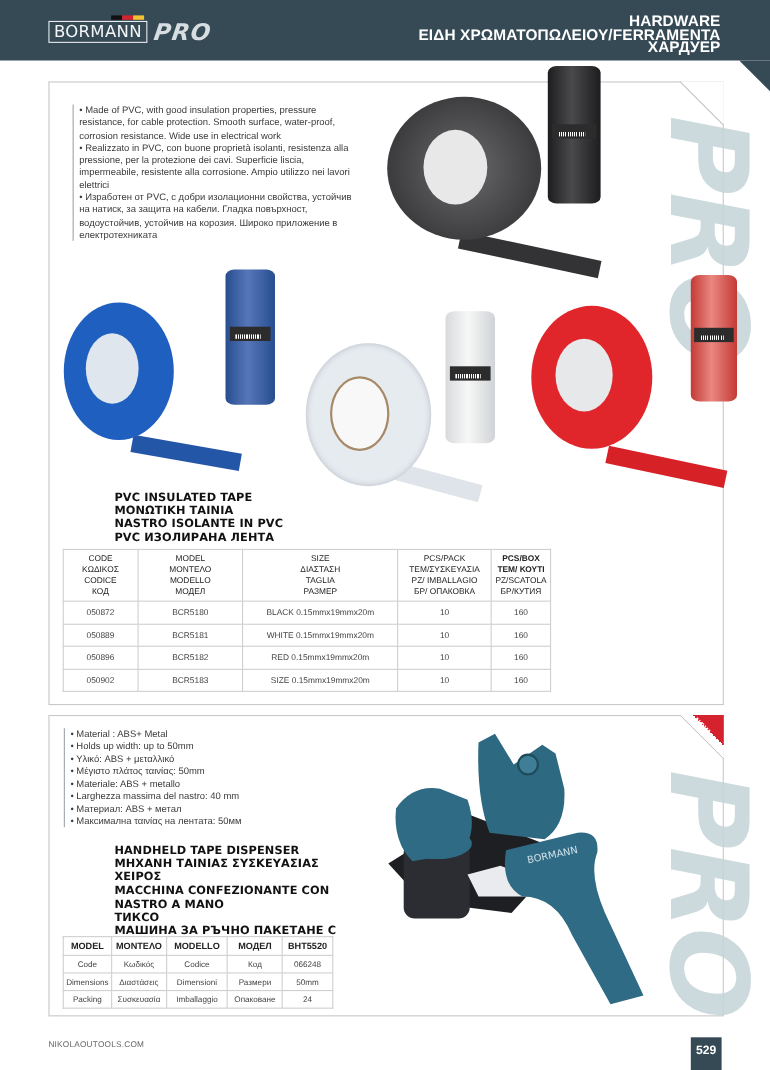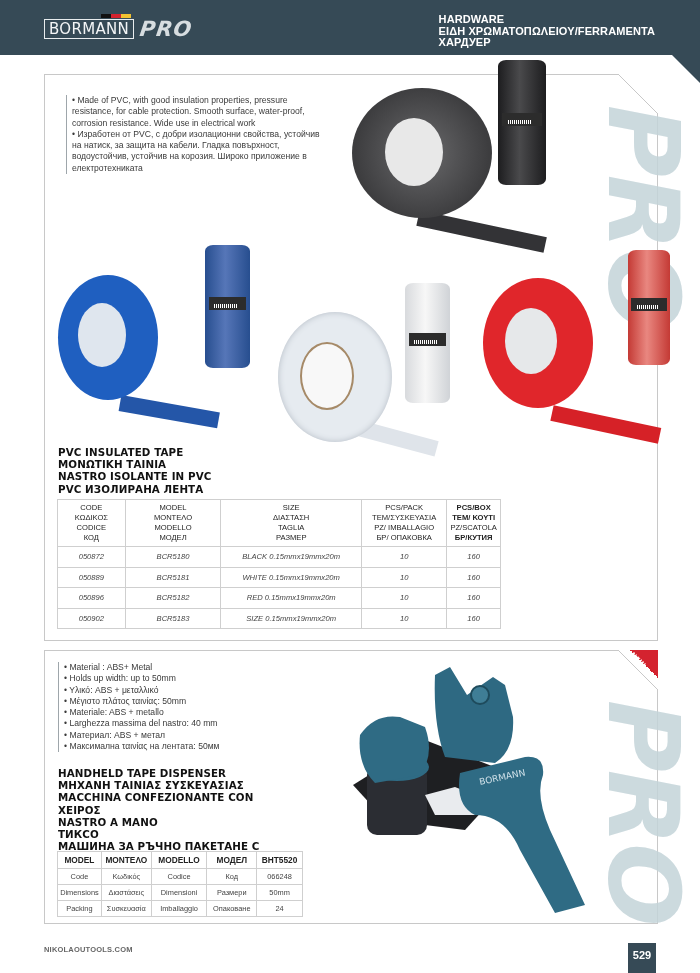--- a/index.html
+++ b/index.html
@@ -21,22 +21,22 @@
     color: #f3f5f6; font-family: "DejaVu Sans", sans-serif; font-size: 15px; letter-spacing: 0.3px;
     line-height: 17px;
   }
   .flag { position: absolute; right: 2px; top: -6px; width: 30px; height: 4px; display: flex; }
   .flag span { flex: 1; }
   .logo-pro {
     margin-left: 6px; font-family: "DejaVu Sans", sans-serif; font-weight: bold; font-style: italic;
     font-size: 21px; color: #d7dde0; letter-spacing: 1px; transform: skewX(-8deg);
   }
   .header-titles {
-    position: absolute; right: 45px; top: 14px; text-align: left;
-    font-family: "Liberation Sans", sans-serif; font-size: 11px; line-height: 11.5px; color: #fff;
+    position: absolute; right: 45px; top: 14px; text-align: right;
+    font-family: "Liberation Sans", sans-serif; font-size: 14px; line-height: 11.5px; color: #fff;
     font-weight: bold; letter-spacing: 0.1px;
   }
 
   
   .panel {
     position: absolute; border: 1px solid #c8c8c8; background: #fff;
   }
   .panel-top { left: 44px; top: 74px; width: 614px; height: 567px; }
   .panel-bottom { left: 44px; top: 650px; width: 614px; height: 274px; }
   .panel-top .cut, .panel-bottom .cut {
@@ -47,34 +47,34 @@
   .desc {
     position: absolute; border-left: 1.5px solid #9ea6ab; padding-left: 5px;
     font-family: Liberation Sans, sans-serif; font-size: 8.6px; line-height: 11.3px; color: #3a3a3a;
   }
   .desc-top { left: 66px; top: 95px; width: 262px; }
   .desc-bottom { left: 58px; top: 662px; width: 220px; }
   .desc p { margin: 0; }
 
   .product-title {
     position: absolute; font-family: "DejaVu Sans", sans-serif; font-weight: bold; color: #111;
-    font-size: 10.3px; line-height: 12.2px; letter-spacing: 0.1px;
+    font-size: 10.3px; line-height: 12.2px; letter-spacing: 0.1px; margin-left: 46px;
   }
   .title-top { left: 58px; top: 446px; }
   .title-bottom { left: 58px; top: 767px; width: 250px; }
 
   
   table.spec {
     position: absolute; left: 57px; top: 499px; width: 444px;
     border-collapse: collapse; font-family: "Liberation Sans", sans-serif; color: #333;
   }
   table.spec th, table.spec td { border: 1px solid #cfcfcf; text-align: center; }
   table.spec th { font-size: 7.6px; font-weight: normal; line-height: 10px; padding: 3px 2px; height: 45px; color: #222; }
   table.spec th.bold { font-weight: bold; }
-  table.spec td { font-size: 7.6px; height: 20.5px; color: #444; font-style: italic; }
+  table.spec td { font-size: 7.6px; height: 20.5px; color: #444; }
 
   
   table.disp {
     position: absolute; left: 57px; top: 851px; width: 246px;
     border-collapse: collapse; font-family: "Liberation Sans", sans-serif; color: #333;
   }
   table.disp th, table.disp td { border: 1px solid #cfcfcf; text-align: center; }
   table.disp th { font-size: 8.3px; font-weight: bold; height: 17px; color: #222; }
   table.disp td { font-size: 7.4px; height: 16px; color: #444; }
 
@@ -106,21 +106,21 @@
   }
   .roll .hole { position: absolute; border-radius: 50%; }
   .pack { position: absolute; border-radius: 8px / 6px; }
   .pack .label { position: absolute; left: 8%; width: 84%; height: 13px; top: 42%; background: #2c2c2c; }
   .pack .label::after { content: ""; position: absolute; left: 15%; top: 7px; width: 60%; height: 4px; background: repeating-linear-gradient(90deg,#fff 0 1px,#2c2c2c 1px 2px); }
   .tail { position: absolute; transform-origin: left center; }
 
   
   .footer-site {
     position: absolute; left: 44px; top: 945px; font-family: "Liberation Sans", sans-serif;
-    font-size: 7.5px; font-weight: bold; color: #666; letter-spacing: 0.2px;
+    font-size: 7.5px; font-weight: normal; color: #666; letter-spacing: 0.2px;
   }
   .page-num {
     position: absolute; left: 628px; top: 943px; width: 28px; height: 30px; background: #364a56;
     color: #fff; font-family: "Liberation Sans", sans-serif; font-weight: bold; font-size: 11px;
     text-align: center; padding-top: 6px;
   }
 </style>
 </head>
 <body>
 
@@ -147,20 +147,21 @@
 <div class="panel panel-top">
   <div class="cut"></div>
 </div>
 
 <div class="watermark wm-top" style="background:none;">
   <span class="wm-text">PRO</span>
 </div>
 
 <div class="desc desc-top">
   <p>• Made of PVC, with good insulation properties, pressure resistance, for cable protection. Smooth surface, water-proof, corrosion resistance. Wide use in electrical work</p>
+  <p>• Realizzato in PVC, con buone proprietà isolanti, resistenza alla pressione, per la protezione dei cavi. Superficie liscia, impermeabile, resistente alla corrosione. Ampio utilizzo nei lavori elettrici</p>
   <p>• Изработен от PVC, с добри изолационни свойства, устойчив на натиск, за защита на кабели. Гладка повърхност, водоустойчив, устойчив на корозия. Широко приложение в електротехниката</p>
 </div>
 
 <div class="img">
   <div class="tail" style="left:418px;top:210px;width:130px;height:16px;background:#333336;transform:rotate(12deg);"></div>
   <div class="roll" style="left:352px;top:88px;width:140px;height:130px;background:radial-gradient(circle,#6a6a6c 0%,#3d3d3f 70%);">
     <div class="hole" style="left:33px;top:30px;width:58px;height:68px;background:#e8e8e8;"></div>
   </div>
   <div class="pack" style="left:498px;top:60px;width:48px;height:125px;background:linear-gradient(90deg,#1d1d1f,#4a4a4c 45%,#1d1d1f);">
       <div class="label"></div>
@@ -235,21 +236,21 @@
       <th>
         <div>PCS/PACK</div>
           <div>ΤΕΜ/ΣΥΣΚΕΥΑΣΙΑ</div>
           <div>PZ/ IMBALLAGIO</div>
           <div>БР/ ОПАКОВКА</div>
       </th>
       <th class="bold">
         <div>PCS/BOX</div>
           <div>ΤΕΜ/ ΚΟΥΤΙ</div>
           <div style="font-weight:normal">PZ/SCATOLA</div>
-          <div style="font-weight:bold">БР/КУТИЯ</div>
+          <div style="font-weight:normal">БР/КУТИЯ</div>
       </th>
     </tr>
   </thead>
   <tbody>
     <tr>
       <td>050872</td>
       <td>BCR5180</td>
       <td>BLACK 0.15mmx19mmx20m</td>
       <td>10</td>
       <td>160</td>
@@ -314,22 +315,22 @@
 
   <path d="M80 140 L110 132 L150 148 L140 160 L90 160 Z" fill="#e9ebee"></path>
 
   <path d="M115 118 L180 102 Q200 100 198 120 Q190 140 205 175 L240 250 L210 258 L175 195 Q160 160 130 160 Q110 150 115 118 Z" fill="#2f6b84"></path>
   <text x="135" y="130" fill="#cfe0e8" font-family="DejaVu Sans, sans-serif" font-size="9" transform="rotate(-12 135 130)">BORMANN</text>
 </svg>
 
 <div class="product-title title-bottom">
   <div>HANDHELD TAPE DISPENSER</div>
   <div>ΜΗΧΑΝΗ ΤΑΙΝΙΑΣ ΣΥΣΚΕΥΑΣΙΑΣ</div>
+  <div>ΧΕΙΡΟΣ</div>
   <div>MACCHINA CONFEZIONANTE CON</div>
-  <div>ΧΕΙΡΟΣ</div>
   <div>NASTRO A MANO</div>
   <div>ТИКСО</div>
   <div>МАШИНА ЗА РЪЧНО ПАКЕТАНЕ С</div>
 </div>
 
 <table class="disp">
   <colgroup>
     <col style="width:44px">
       <col style="width:50px">
       <col style="width:56px">

